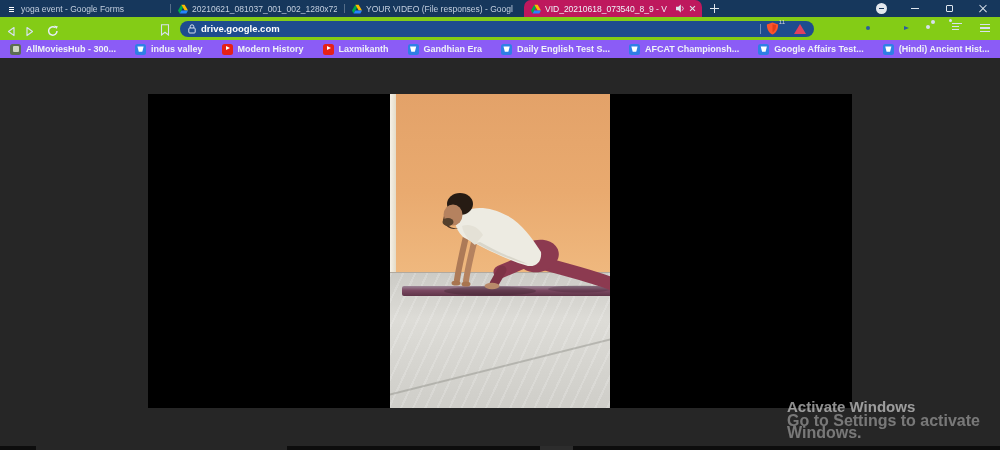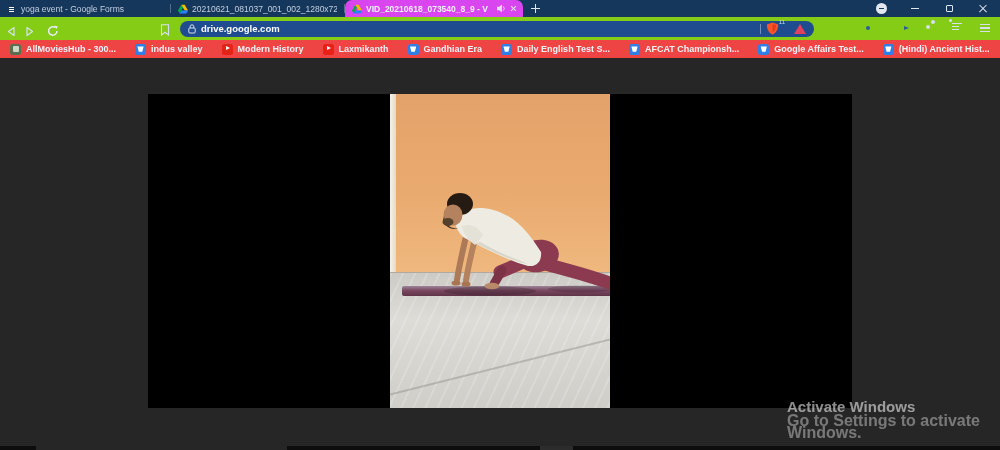--- a/index.html
+++ b/index.html
@@ -13,21 +13,21 @@
   .titlebar {
     position: absolute; top: 0; left: 0; right: 0; height: 17px;
     background: #16375c; display: flex; align-items: stretch;
   }
   .tab {
     display: flex; align-items: center; gap: 4px; padding: 4px 7px;
     flex: none; font-size: 8.5px; color: #c3cfdf; position: relative; cursor: default;
   }
   .tab .tab-title { white-space: nowrap; overflow: hidden; flex: 1; min-width: 0; }
   .tab.active {
-    background: #d946ef; border-radius: 7px 7px 0 0; color: #eef3f9; font-weight: bold;
+    background: #be185d; border-radius: 7px 7px 0 0; color: #eef3f9; font-weight: normal;
   }
   .tab-sep { width: 1px; height: 9px; background: rgba(255,255,255,.28); align-self: center; flex: none; }
   .favicon { width: 10px; height: 10px; flex: none; position: relative; }
   .forms-ic { width: 9px; height: 10px; background: #6f47b0; border-radius: 2px; position: relative; }
   .forms-ic::after {
     content: ""; position: absolute; left: 2px; top: 3px; width: 5px; height: 1px;
     background: #fff; box-shadow: 0 2px 0 #fff, 0 4px 0 #fff;
   }
   .newtab {
     width: 24px; display: flex; align-items: center; justify-content: center; flex: none; cursor: pointer;
@@ -87,21 +87,21 @@
   .media-ic i { position: absolute; left: 0; width: 10px; height: 1.3px; background: #d7e1ee; }
   .media-ic i:nth-child(1) { top: 1px; }
   .media-ic i:nth-child(2) { top: 4px; width: 7px; }
   .media-ic i:nth-child(3) { top: 7px; width: 7px; }
   .media-ic::after { content: ""; position: absolute; right: 0; bottom: 0; width: 3.5px; height: 3.5px; border-radius: 50%; background: #d7e1ee; }
   .menu-ic { display: flex; flex-direction: column; gap: 2px; }
   .menu-ic i { width: 10px; height: 1.4px; background: #d7e1ee; }
 
   
   .bookmarksbar {
-    position: absolute; top: 40px; left: 0; right: 0; height: 18px; background: #ef4444;
+    position: absolute; top: 40px; left: 0; right: 0; height: 18px; background: #8b5cf6;
     display: flex; align-items: center; padding: 0 10px; gap: 19px;
     font-size: 9px; font-weight: bold; color: #eef2f8;
   }
   .bm { display: flex; align-items: center; gap: 5px; cursor: pointer; white-space: nowrap; }
   .bm-ic { width: 11px; height: 11px; border-radius: 2.5px; flex: none; position: relative; }
   .bm-ic.movies { background: #5c6e52; }
   .bm-ic.movies::after { content: ""; position: absolute; inset: 2.5px; background: #cfd6c4; border-radius: 1px; }
   .bm-ic.yt { background: #e62117; }
   .bm-ic.yt::after {
     content: ""; position: absolute; left: 4px; top: 2.8px; width: 0; height: 0;
@@ -170,20 +170,30 @@
         <svg width="10" height="10" viewBox="0 0 24 21">
           <polygon points="8,0 0,14 4,21 12,7" fill="#00ac47"></polygon>
           <polygon points="8,0 16,0 24,14 16,14" fill="#ffba00"></polygon>
           <polygon points="4,21 20,21 24,14 8,14" fill="#2684fc"></polygon>
         </svg>
       </span>
       <span class="tab-title">20210621_081037_001_002_1280x720</span>
     </div>
     <div class="tab-sep"></div>
 
+    <div class="tab" style="width:179px">
+      <span class="favicon">
+        <svg width="10" height="10" viewBox="0 0 24 21">
+          <polygon points="8,0 0,14 4,21 12,7" fill="#00ac47"></polygon>
+          <polygon points="8,0 16,0 24,14 16,14" fill="#ffba00"></polygon>
+          <polygon points="4,21 20,21 24,14 8,14" fill="#2684fc"></polygon>
+        </svg>
+      </span>
+      <span class="tab-title">YOUR VIDEO (File responses) - Googl</span>
+    </div>
 
     <div class="tab active" style="width:178px">
       <span class="favicon">
         <svg width="10" height="10" viewBox="0 0 24 21">
           <polygon points="8,0 0,14 4,21 12,7" fill="#00ac47"></polygon>
           <polygon points="8,0 16,0 24,14 16,14" fill="#ffba00"></polygon>
           <polygon points="4,21 20,21 24,14 8,14" fill="#2684fc"></polygon>
         </svg>
       </span>
       <span class="tab-title">VID_20210618_073540_8_9 - V</span>

